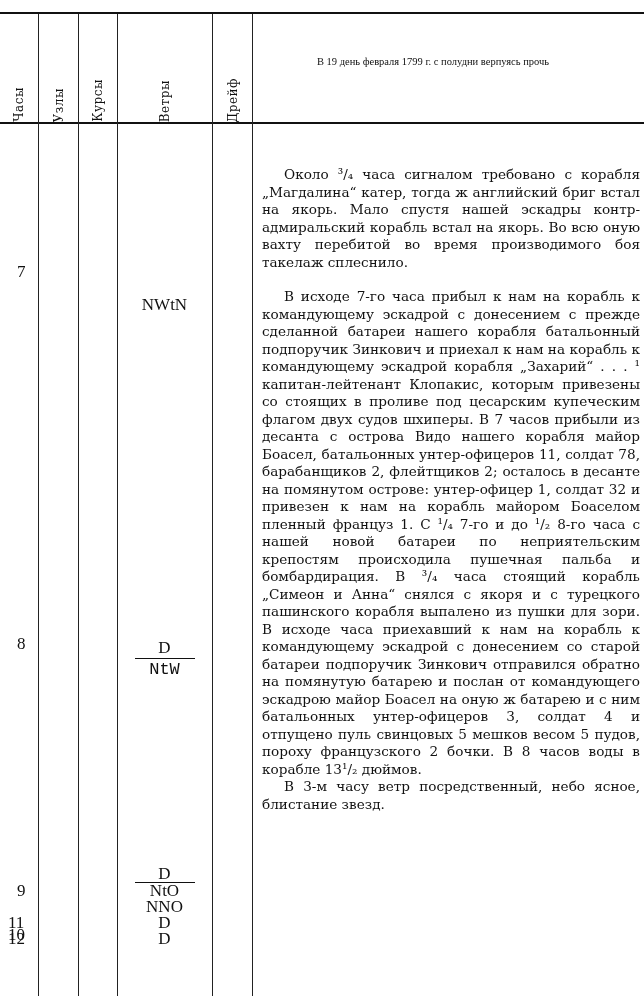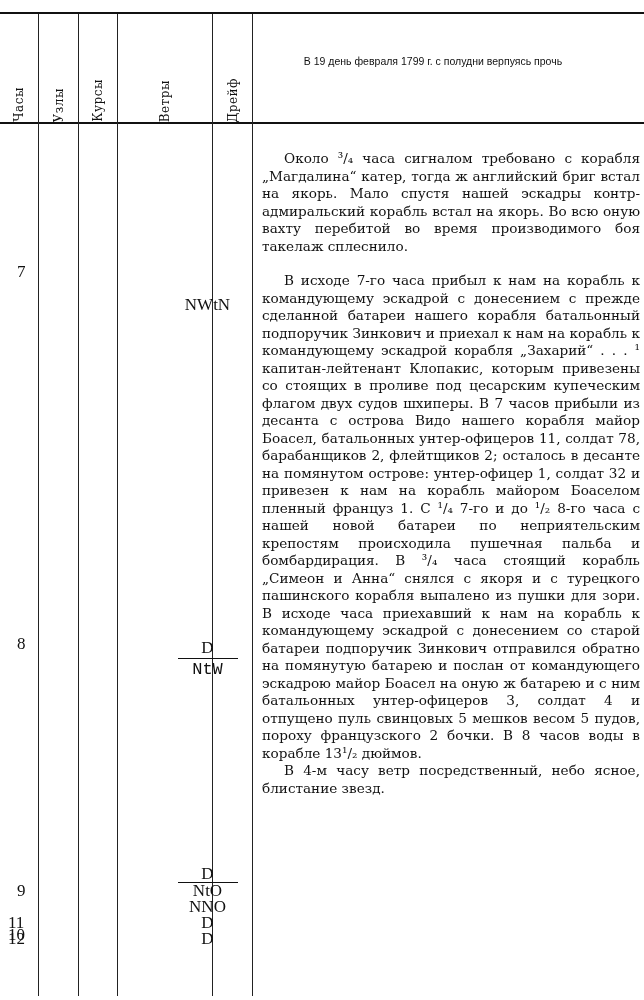--- a/index.html
+++ b/index.html
@@ -2,25 +2,25 @@
 <html><head>
 <meta charset="utf-8">
 <style>
   html, body { margin:0; padding:0; background:#fff; }
   body { width:644px; height:1000px; position:relative; overflow:hidden; color:#111;
          font-family:"DejaVu Serif", serif; }
   .rule { position:absolute; left:0; right:0; height:2px; background:#111; }
   .vline { position:absolute; width:1.3px; background:#222; }
   .hdr-cell { position:absolute; top:14px; height:108px; display:flex; align-items:flex-end; justify-content:center; }
   .hdr-cell span { writing-mode:vertical-rl; transform:rotate(180deg); font-size:12px; letter-spacing:0.5px; padding-bottom:4px; }
-  .hdr-title { position:absolute; left:254px; top:55px; width:358px; text-align:center; font-family:Liberation Sans, sans-serif; font-size:10.5px; line-height:13px; white-space:nowrap; }
+  .hdr-title { position:absolute; left:254px; top:55px; width:358px; text-align:center; font-family:Liberation Serif, serif; font-size:10.5px; line-height:13px; white-space:nowrap; }
   .num { position:absolute; font-family:"Liberation Serif", serif; font-size:17px; }
-  .wind { position:absolute; left:117px; width:95px; text-align:center; font-family:"Liberation Serif", serif; font-size:17px; line-height:17px;margin-left:43px; }
+  .wind { position:absolute; left:117px; width:95px; text-align:center; font-family:"Liberation Serif", serif; font-size:17px; line-height:17px; }
   .frac-line { display:block; width:60px; height:1px; background:#111; margin:2px auto 0; }
-  .body-text { position:absolute; left:262px; width:378px; font-family:"DejaVu Serif", serif; font-size:13.6px; line-height:17.5px; text-align:justify; }
+  .body-text { position:absolute; left:262px; width:378px; font-family:"DejaVu Serif", serif; font-size:13.6px; line-height:17.5px; text-align:justify;margin-top:16px; }
   .body-text p { margin:0; text-indent:22px; }
   .gap { height:17px; }
 </style>
 </head>
 <body>
 
 <div class="rule" style="top:12px;"></div>
 <div class="rule" style="top:122px;"></div>
 
 <div class="vline" style="left:38px; top:14px; height:982px;"></div>
@@ -70,14 +70,14 @@
   <span style="display:block; line-height:16px;">NtO</span>
   <span style="display:block; line-height:16px;">NNO</span>
   <span style="display:block; line-height:16px;">D</span>
   <span style="display:block; line-height:16px;">D</span>
 </div>
 
 <div class="body-text" style="top:150px;">
   <p>Около ³/₄ часа сигналом требовано с корабля „Магдалина“ катер, тогда ж английский бриг встал на якорь. Мало спустя нашей эскадры контр-адмиральский корабль встал на якорь. Во всю оную вахту перебитой во время производимого боя такелаж сплеснило.</p>
   <div class="gap"></div>
   <p>В исходе 7-го часа прибыл к нам на корабль к командующему эскадрой с донесением с прежде сделанной батареи нашего корабля батальонный подпоручик Зинкович и приехал к нам на корабль к командующему эскадрой корабля „Захарий“ . . . ¹ капитан-лейтенант Клопакис, которым привезены со стоящих в проливе под цесарским купеческим флагом двух судов шхиперы. В 7 часов прибыли из десанта с острова Видо нашего корабля майор Боасел, батальонных унтер-офицеров 11, солдат 78, барабанщиков 2, флейтщиков 2; осталось в десанте на помянутом острове: унтер-офицер 1, солдат 32 и привезен к нам на корабль майором Боаселом пленный француз 1. С ¹/₄ 7-го и до ¹/₂ 8-го часа с нашей новой батареи по неприятельским крепостям происходила пушечная пальба и бомбардирация. В ³/₄ часа стоящий корабль „Симеон и Анна“ снялся с якоря и с турецкого пашинского корабля выпалено из пушки для зори. В исходе часа приехавший к нам на корабль к командующему эскадрой с донесением со старой батареи подпоручик Зинкович отправился обратно на помянутую батарею и послан от командующего эскадрою майор Боасел на оную ж батарею и с ним батальонных унтер-офицеров 3, солдат 4 и отпущено пуль свинцовых 5 мешков весом 5 пудов, пороху французского 2 бочки. В 8 часов воды в корабле 13¹/₂ дюймов.</p>
-  <p>В 4-м часу ветр посредственный, небо ясное, блистание звезд.</p>
+  <p>В 3-м часу ветр посредственный, небо ясное, блистание звезд.</p>
 </div>
 
 </body></html>

